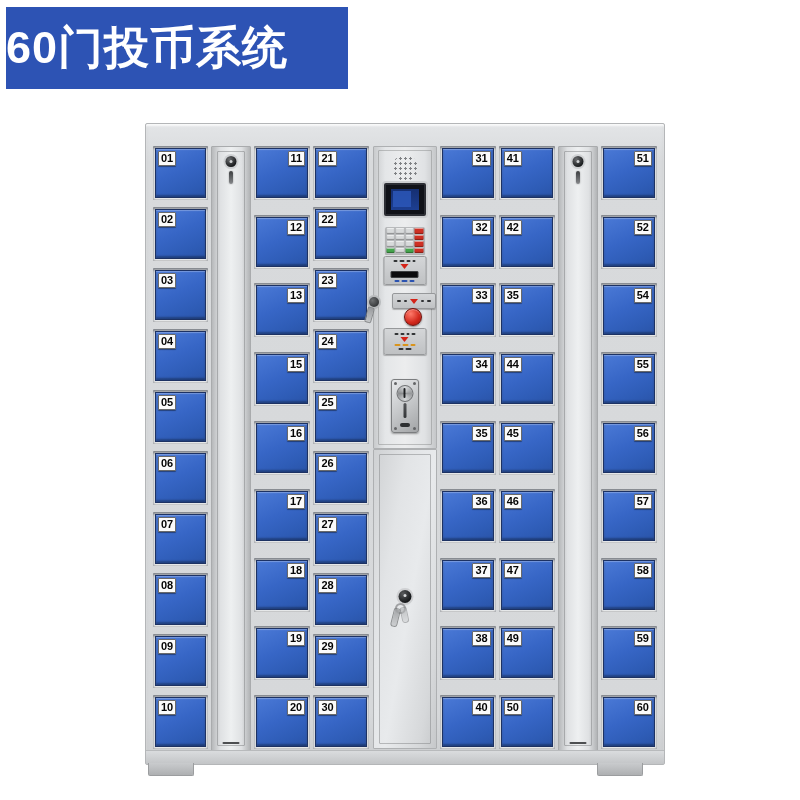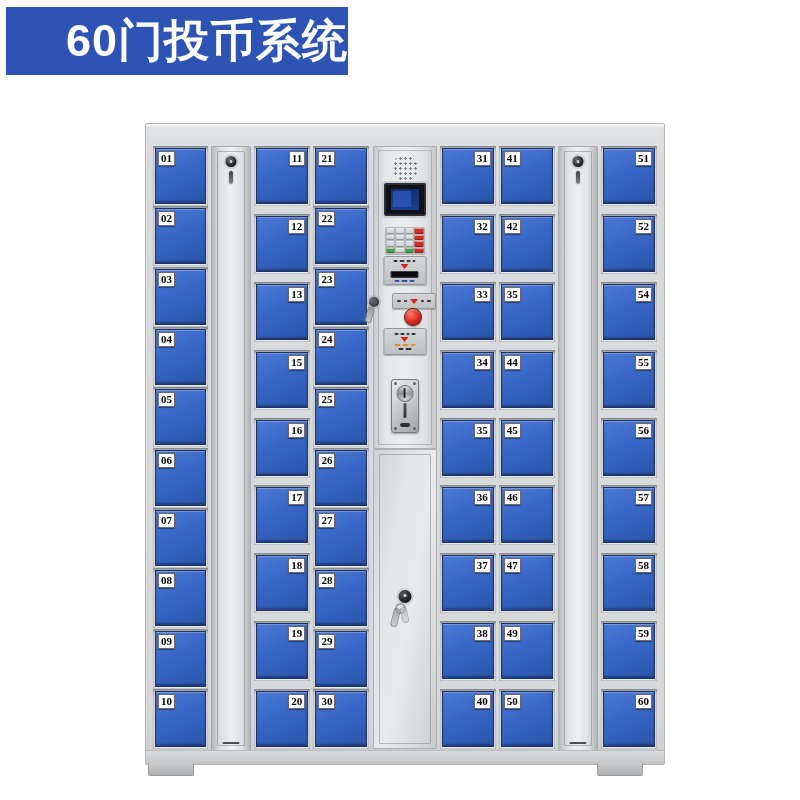--- a/index.html
+++ b/index.html
@@ -2,22 +2,22 @@
 <html><head>
 <meta charset="utf-8">
 <style>
   html,body{margin:0;padding:0;}
   body{
     width:800px;height:800px;background:#ffffff;position:relative;overflow:hidden;
     font-family:"Liberation Sans", sans-serif;
   }
   
   .banner{
-    position:absolute;left:6px;top:7px;width:342px;height:68px;
-    display:flex;align-items:center;justify-content:flex-end;
+    position:absolute;left:6px;top:7px;width:342px;height:82px;
+    display:flex;align-items:center;justify-content:flex-start;
   }
   .banner span{
     color:#fff;font-size:45px;font-weight:700;letter-spacing:1px;white-space:nowrap;
   }
   
   .cabinet{
     position:absolute;left:145px;top:123px;width:520px;height:664px;
   }
   .cab-body{
     position:absolute;left:0;top:0;width:518px;height:640px;
@@ -38,24 +38,23 @@
     position:absolute;top:640px;height:12px;width:44px;
     background:linear-gradient(#c9cbcd,#aeb0b2);
     border:1px solid #9b9d9f;border-top:none;border-radius:0 0 2px 2px;
   }
   .foot-left{left:3px;}
   .foot-right{right:22px;}
   
   .door-col{display:flex;flex-direction:column;justify-content:space-between;}
   .w55{width:55px;} .w56{width:56px;}
   .cell{
-    position:relative;height:60px;background:#e9ebec;border-radius:1px;
+    position:relative;height:54px;background:#e9ebec;border-radius:1px;
     box-shadow:inset 0 2px 3px rgba(30,35,45,.55), inset 0 -1px 1px rgba(0,0,0,.15);
     padding:0;
-    font-family:Liberation Serif, serif;
   }
   .door{
     position:absolute;inset:2px;
     background:linear-gradient(155deg,#4a79d6 0%,#3766c6 45%,#2e5cb6 78%,#2a54a8 100%);
     border:1px solid #1d3263;
     box-shadow:inset 0 1px 1px rgba(255,255,255,.28), inset 0 -2px 2px rgba(0,0,0,.3);
   }
   .num{
     position:absolute;top:2px;font-size:11px;line-height:13px;font-weight:700;color:#050505;
     background:#fbfbfb;padding:0 2px;border:1px solid #6a6a6a;border-radius:1px;

